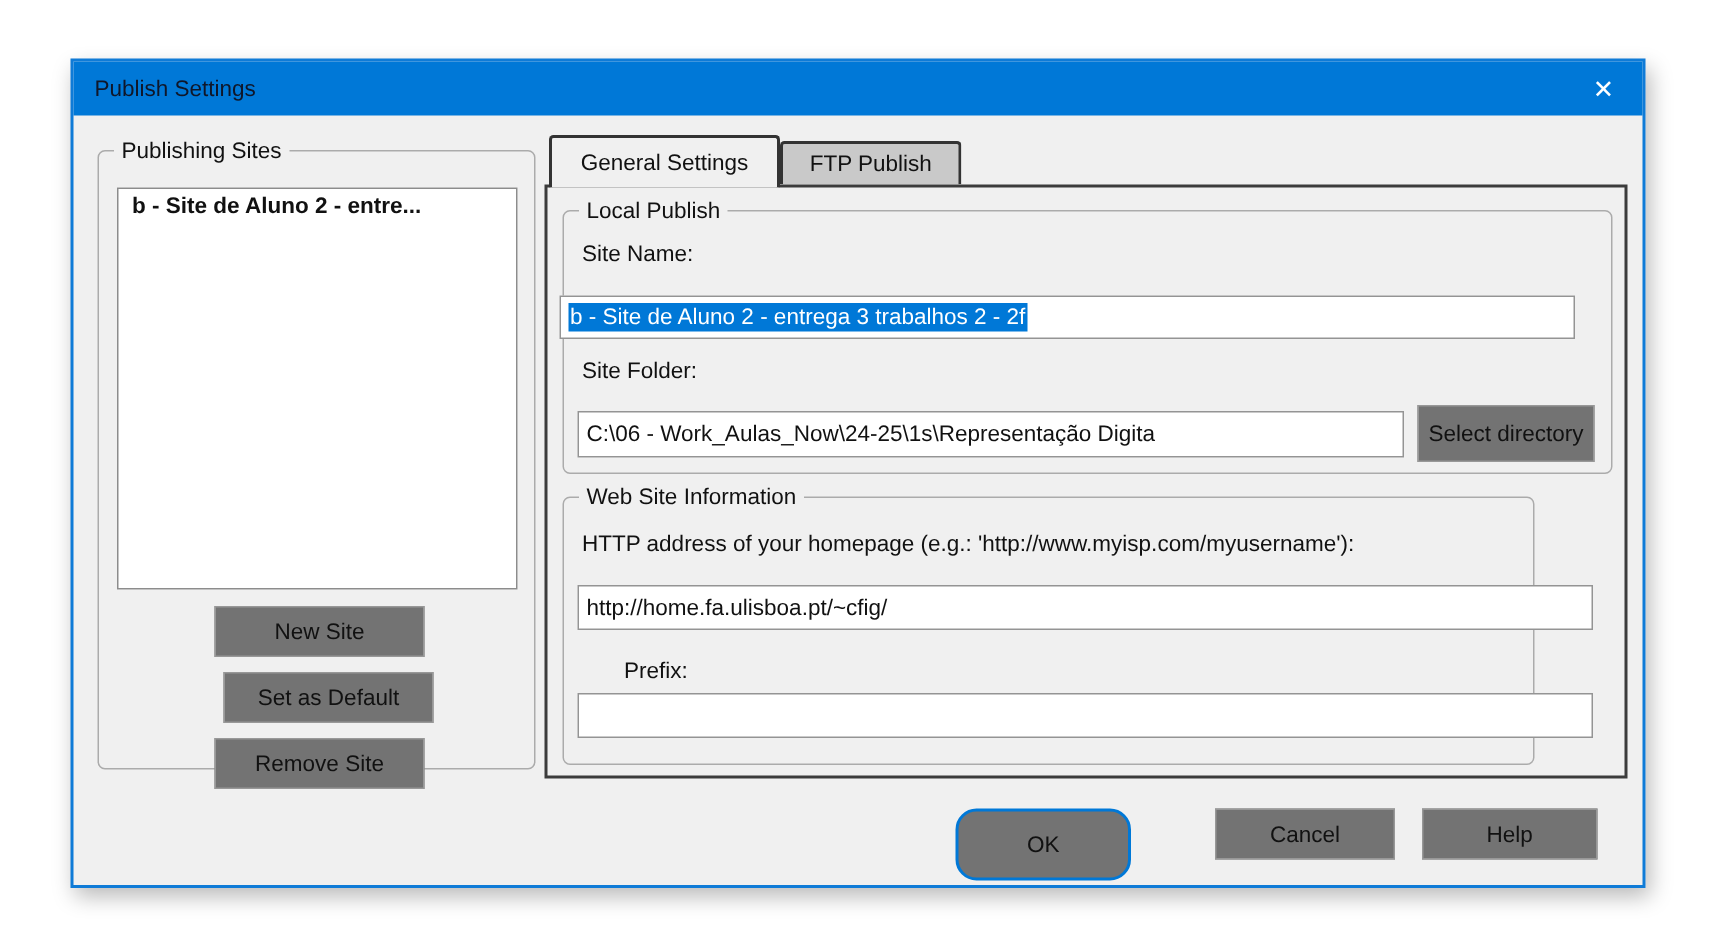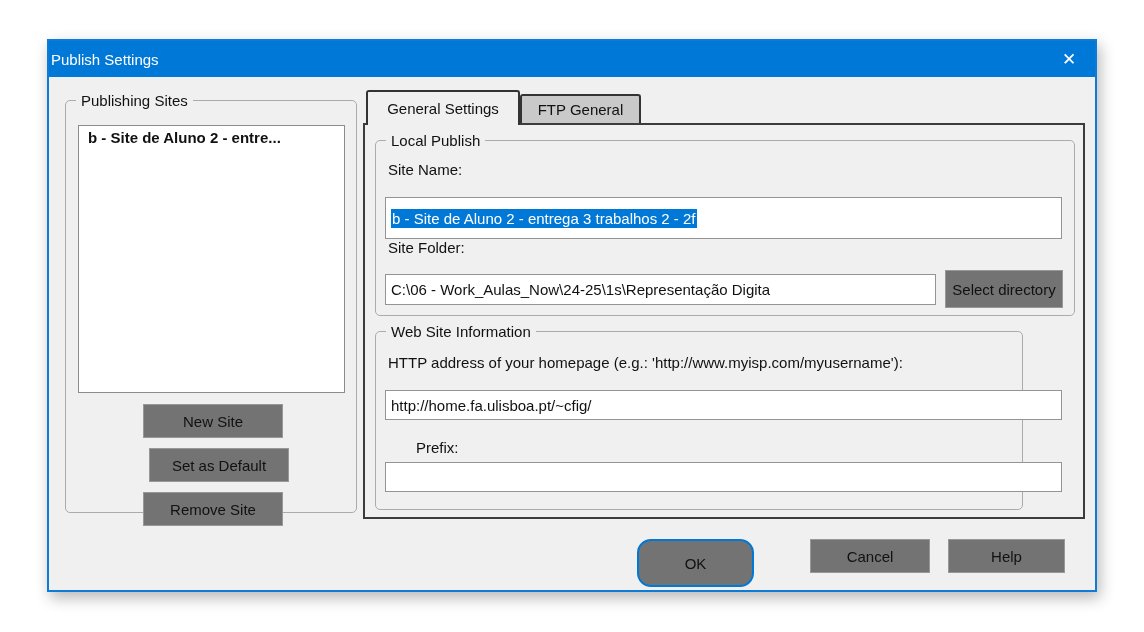--- a/index.html
+++ b/index.html
@@ -6,22 +6,22 @@
   html, body { width: 1144px; height: 632px; background: #ffffff; overflow: hidden; }
   body { font-family: "Liberation Sans", sans-serif; color: #111111; font-size: 15px; }
 
   .dialog {
     position: absolute; left: 47px; top: 39px; width: 1050px; height: 553px;
     background: #f0f0f0; border: 2px solid #0f7bd7;
     box-shadow: 3px 6px 14px rgba(0,0,0,0.28);
   }
   .titlebar {
     position: absolute; left: 0; top: 0; right: 0; height: 36px;
-    background: #0078d7; color: #ffffff; display: flex; align-items: center;
-    padding-left: 2px; font-size: 15px;
+    background: #0078d7; color: #0f172a; display: flex; align-items: center;
+    padding-left: 14px; font-size: 15px;
   }
   .close-btn {
     position: absolute; right: 0; top: 0; width: 52px; height: 36px;
     display: flex; align-items: center; justify-content: center;
     color: #ffffff; font-size: 17px; cursor: default;
   }
 
   .groupbox {
     position: absolute; border: 1px solid #ababab; border-radius: 5px;
   }
@@ -88,31 +88,31 @@
   </div>
 
   <div class="btn" style="left:94px; top:363px; width:140px; height:34px;">New Site</div>
   <div class="btn" style="left:100px; top:407px; width:140px; height:34px;">Set as Default</div>
   <div class="btn" style="left:94px; top:451px; width:140px; height:34px;">Remove Site</div>
 
   <div class="tab tab-active">
     <span>General Settings</span>
   </div>
   <div class="tab tab-inactive">
-    <span>FTP General</span>
+    <span>FTP Publish</span>
   </div>
 
   <div class="tab-panel"></div>
 
   <div class="groupbox" style="left:326px; top:99px; width:700px; height:176px; z-index:4;">
     <span class="groupbox-label">Local Publish</span>
   </div>
 
   <div class="lbl" style="left:339px; top:120px; z-index:4;">Site Name:</div>
-  <div class="input" style="left:336px; top:156px; width:677px; height:42px; z-index:4;text-align:center;">
+  <div class="input" style="left:324px; top:156px; width:677px; height:29px; z-index:4;text-align:center;">
     <span class="selected-text">b - Site de Aluno 2 - entrega 3 trabalhos 2 - 2f</span>
   </div>
 
   <div class="lbl" style="left:339px; top:198px; z-index:4;">Site Folder:</div>
   <div class="input" style="left:336px; top:233px; width:551px; height:31px; z-index:4;">C:\06 - Work_Aulas_Now\24-25\1s\Representação Digita</div>
   <div class="btn" style="left:896px; top:229px; width:118px; height:38px; z-index:4;">Select directory</div>
 
   <div class="groupbox" style="left:326px; top:290px; width:648px; height:179px; z-index:4;">
     <span class="groupbox-label">Web Site Information</span>
   </div>

